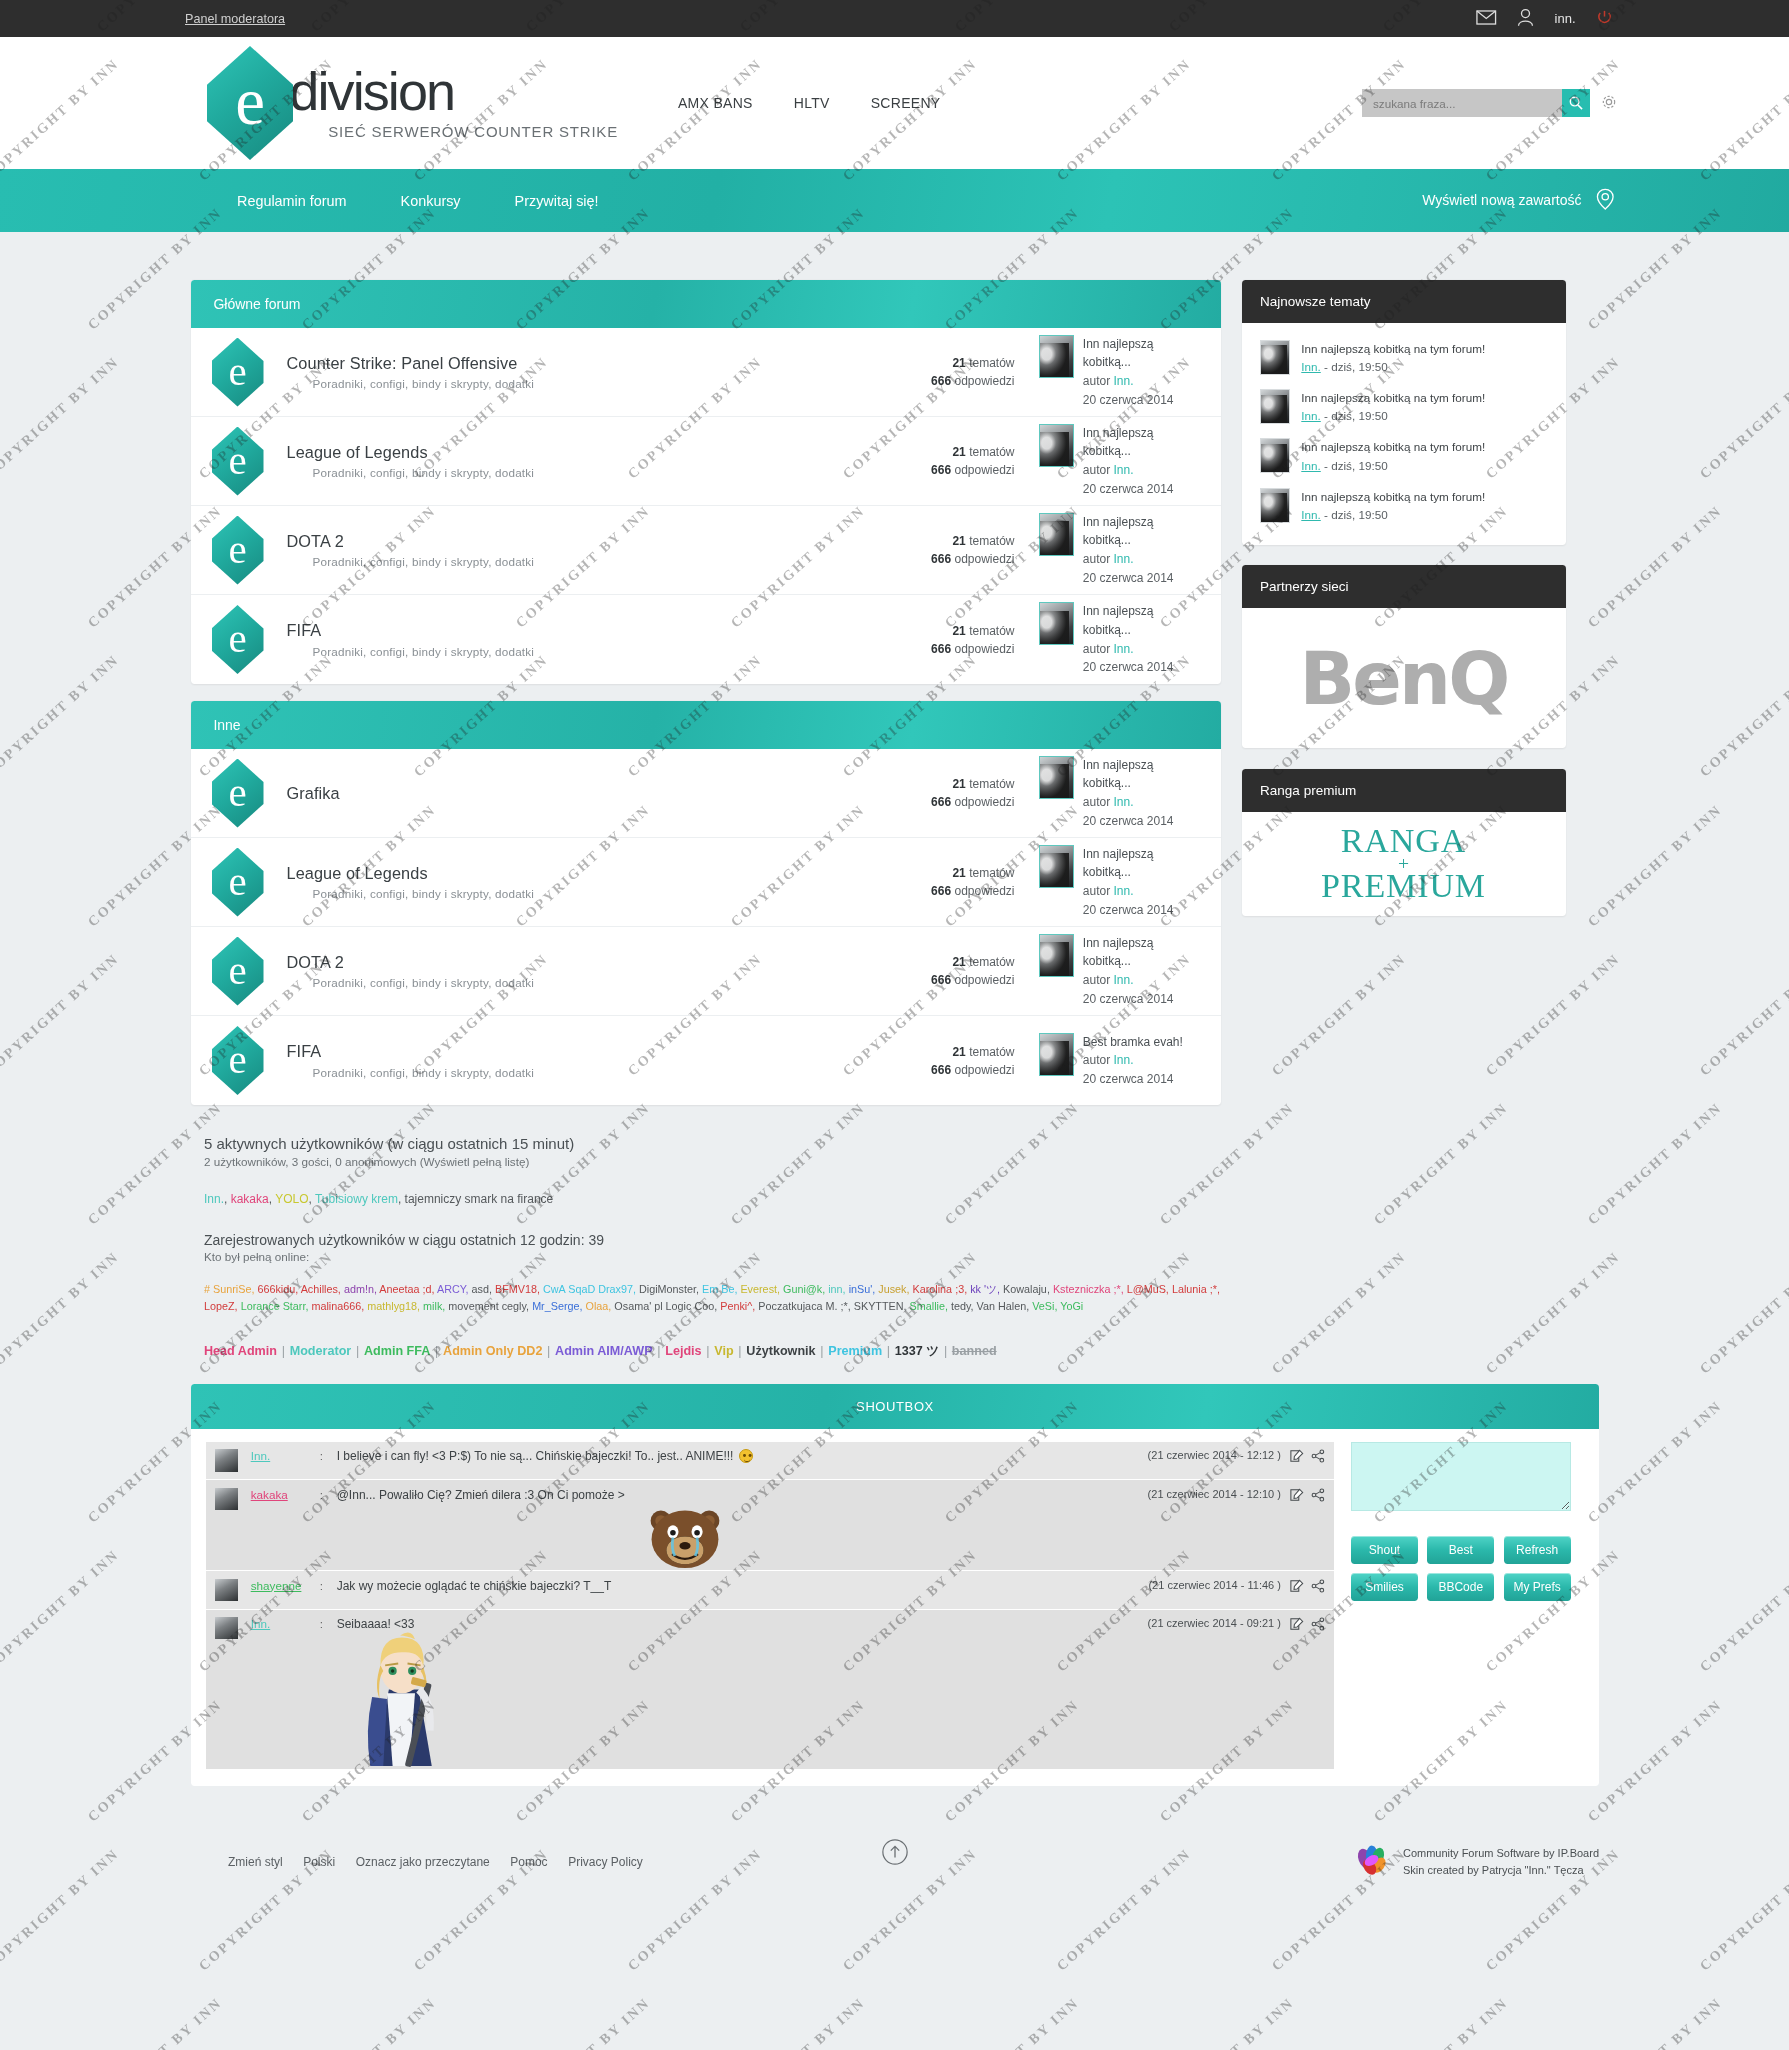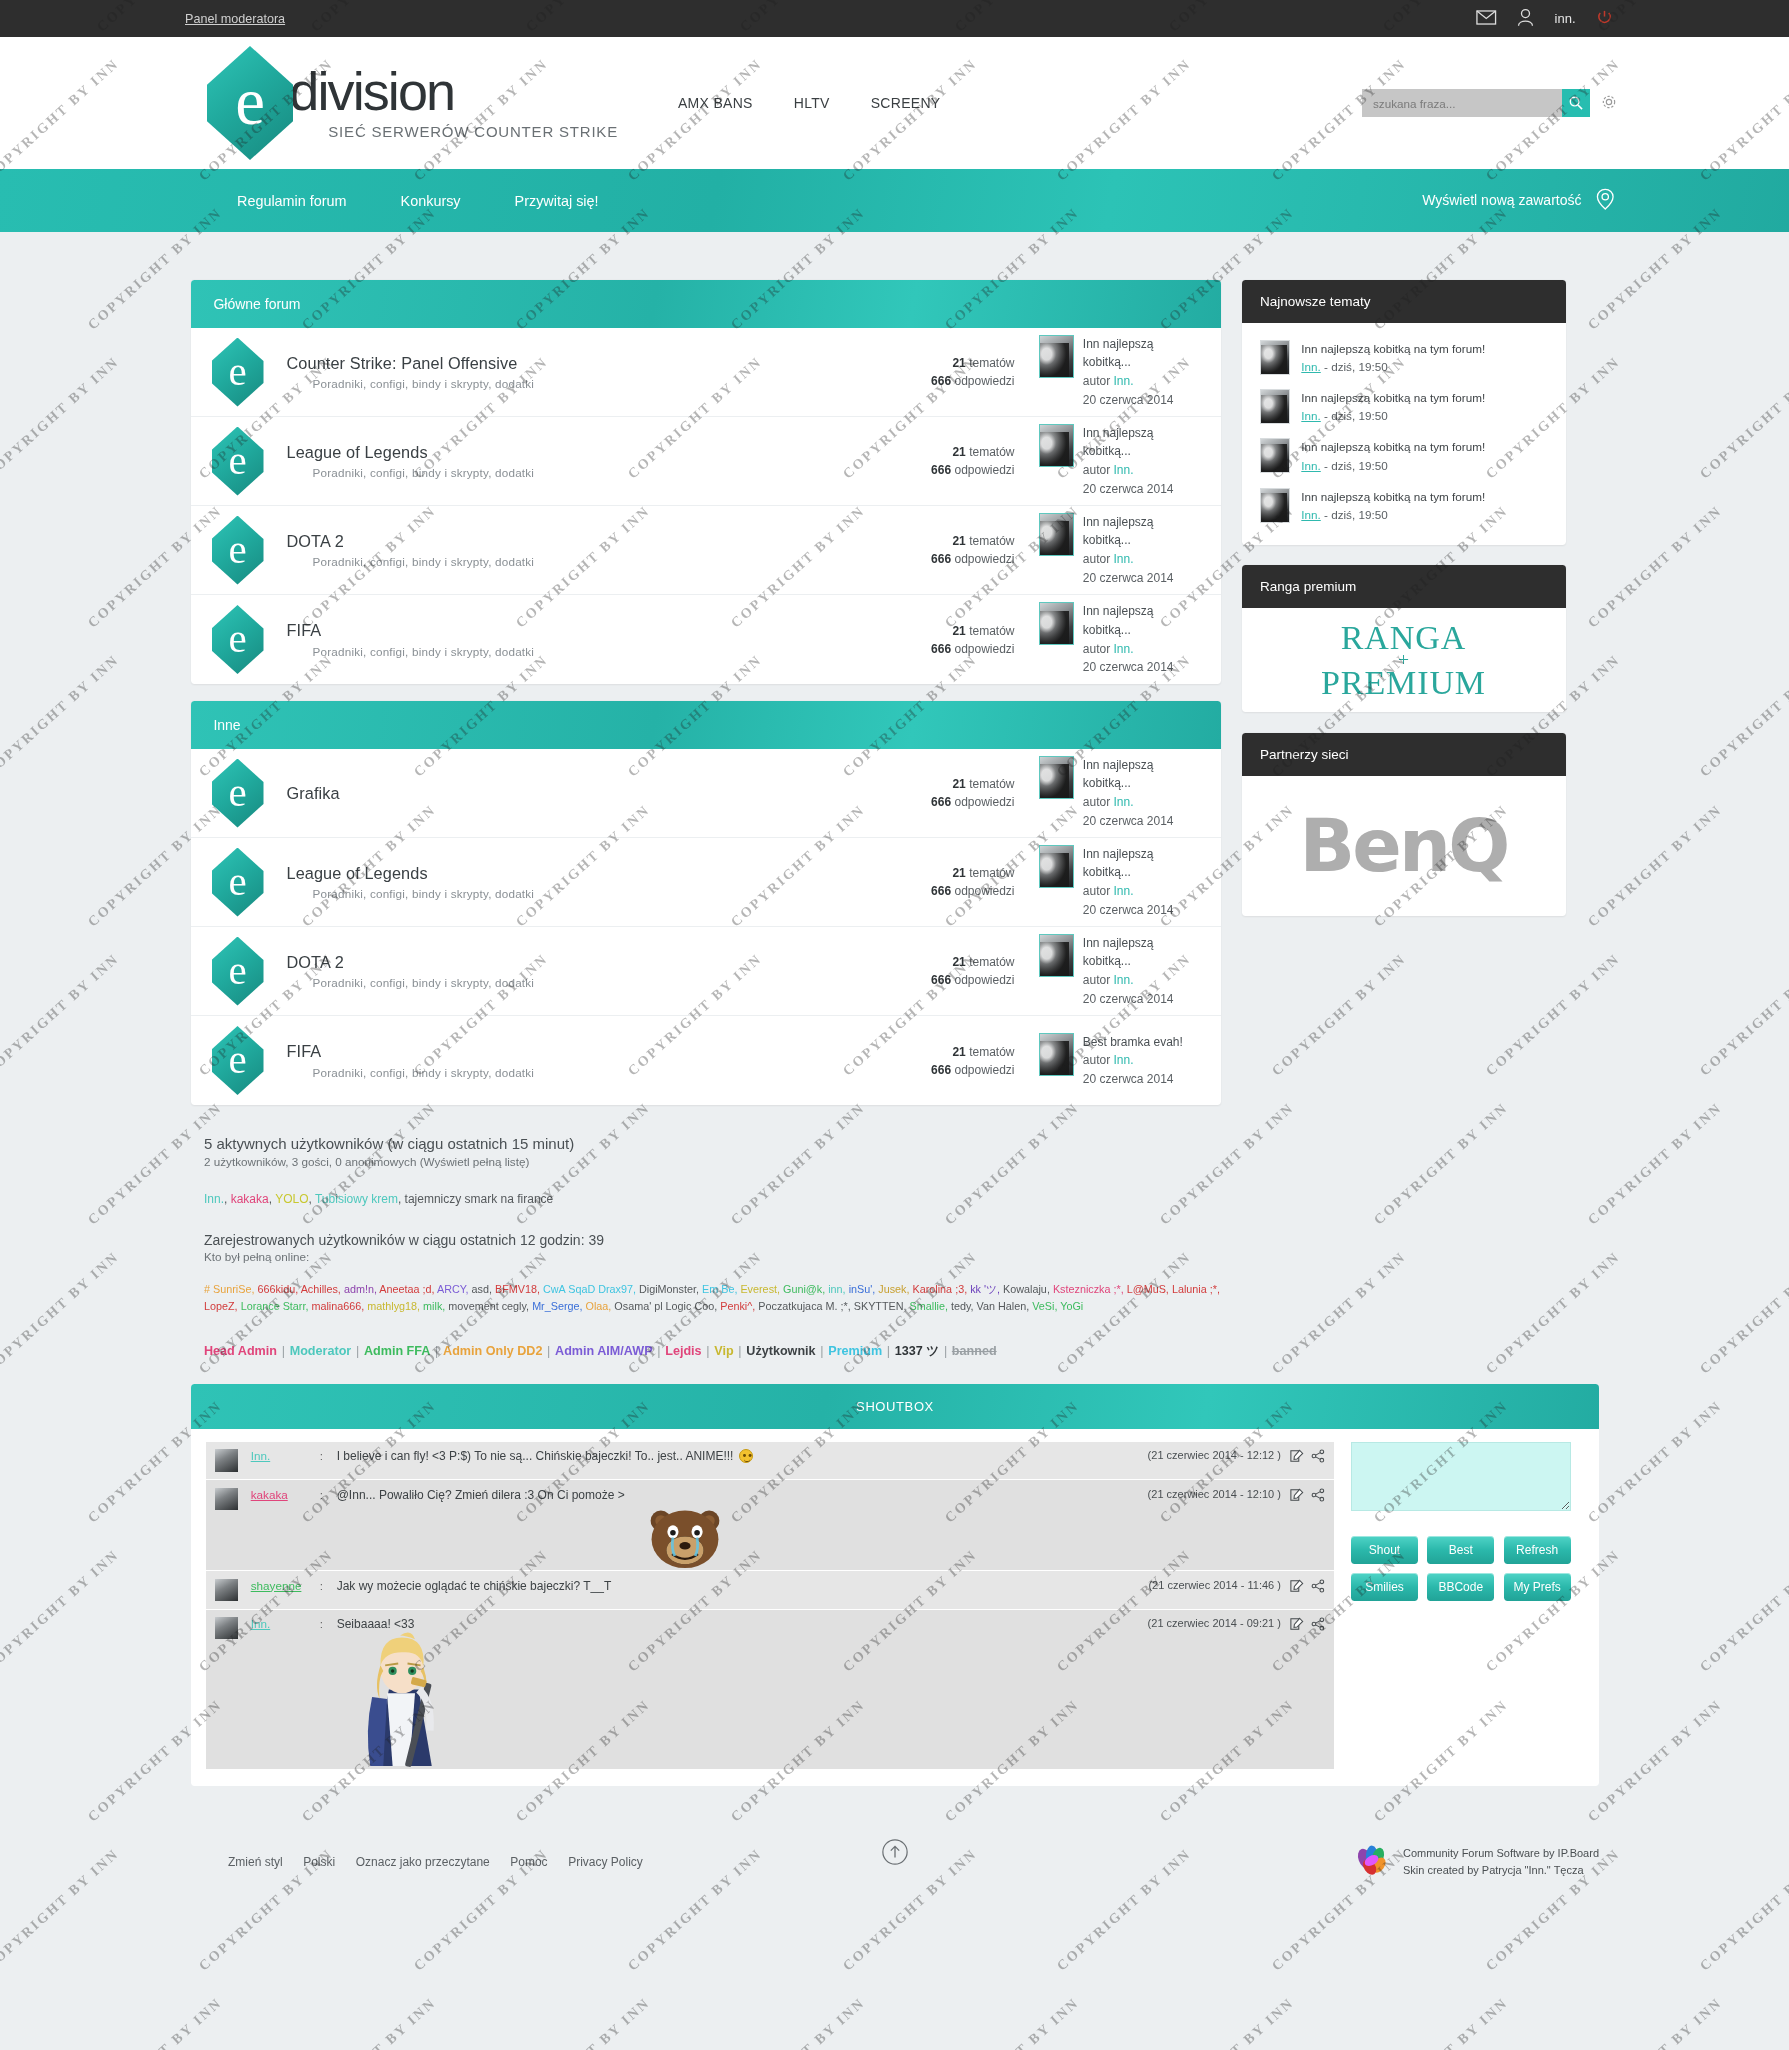--- a/index.html
+++ b/index.html
@@ -527,30 +527,30 @@
             <div class="topic">
               <div class="tav"></div>
               <div class="ttxt">
                 <div class="tn">Inn najlepszą kobitką na tym forum!</div>
                 <div><a href="#" class="tauth">Inn.</a><span class="tmeta"> - dziś, 19:50</span></div>
               </div>
             </div>
           </div>
       </div>
       <div class="side-block">
+        <div class="side-head">Partnerzy sieci</div>
+        <div class="benq">BenQ</div>
+      </div>
+      <div class="side-block">
         <div class="side-head">Ranga premium</div>
         <div class="ranga">
           <div class="r1">RANGA</div>
           <div class="rp">+</div>
           <div class="r2">PREMIUM</div>
         </div>
-      </div>
-      <div class="side-block">
-        <div class="side-head">Partnerzy sieci</div>
-        <div class="benq">BenQ</div>
       </div>
     </div>
   </div>
 
   <div class="shoutbox">
     <div class="sb-head">SHOUTBOX</div>
     <div class="sb-body">
       <div class="sb-list" id="shout-list">
           <div class="shout">
             <div class="sav"></div>

